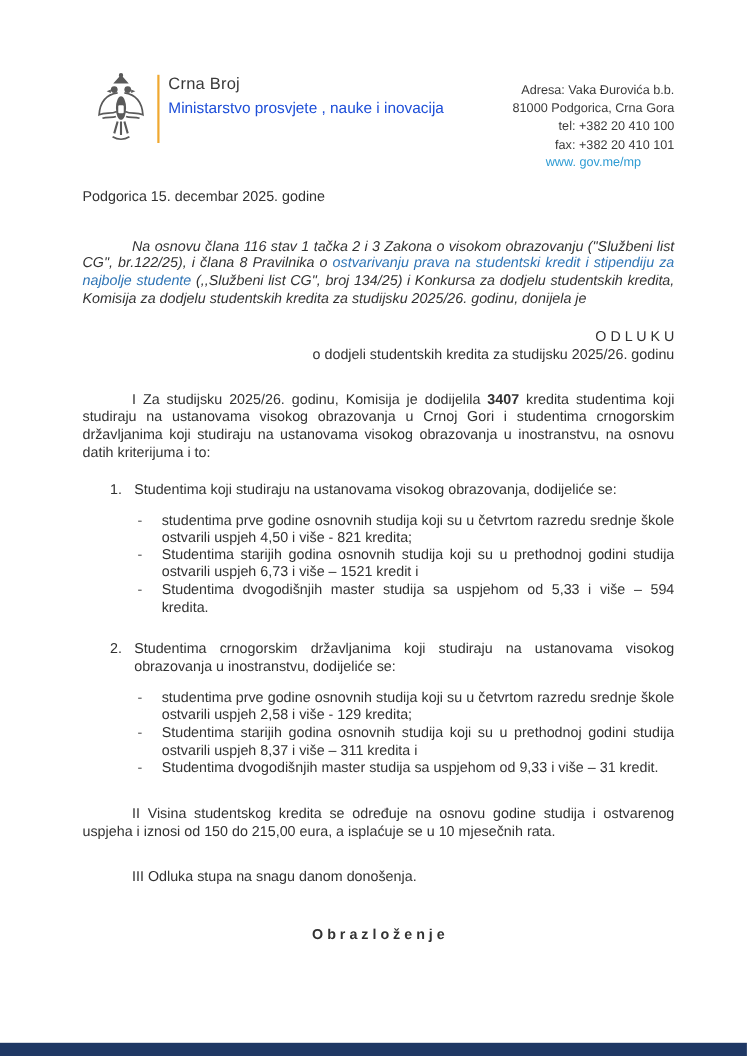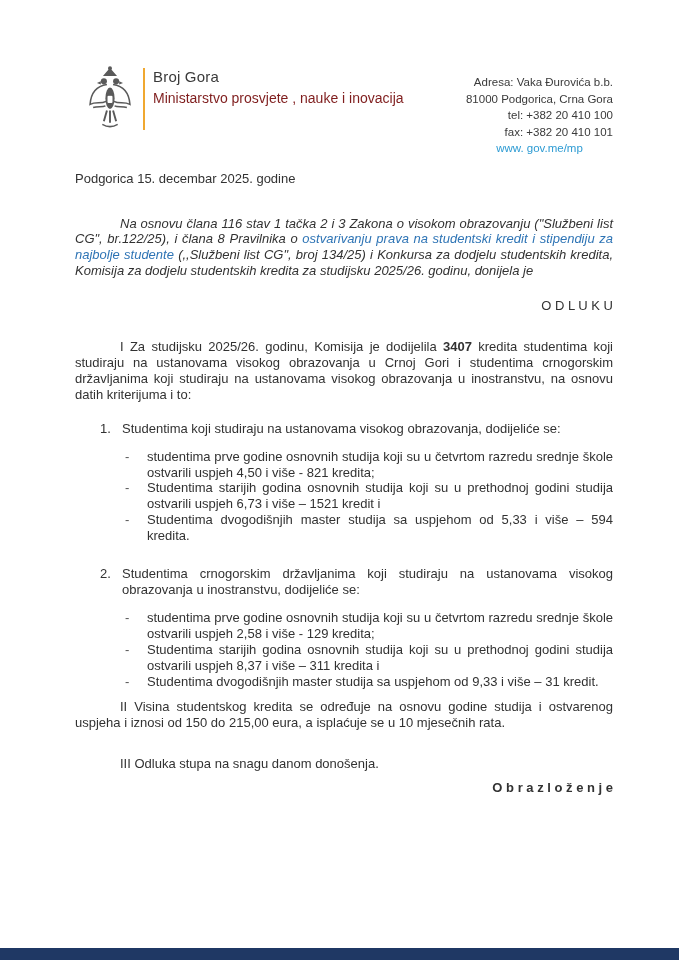--- a/index.html
+++ b/index.html
@@ -13,21 +13,21 @@
     box-sizing:border-box;
     padding:66px 66px 0 75px;
   }
   
   .header { display:flex; justify-content:space-between; margin-left:12px; }
   .brand { display:flex; align-items:flex-start; }
   .coat { width:46px; height:66px; flex:0 0 auto; }
   .gold-line { width:2px; height:62px; background:#f0a830; margin:2px 8px 0 10px; }
   .brand-text { padding-top:2px; }
   .country { font-size:15px; color:#3a3a3a; letter-spacing:0.2px; }
-  .ministry { font-size:14px; color:#7f1d1d; margin-top:5px; }
+  .ministry { font-size:14px; color:#1d4ed8; margin-top:5px; }
   .addr { text-align:right; font-size:11.5px; line-height:16.5px; color:#3a3a3a; padding-top:8px; }
   .addr .site { color:#2d9bd3;text-align:center; }
   
   .meta { margin-top:14px; font-size:13px; line-height:16px; }
   
   .para { font-size:13px; line-height:15.9px; text-align:justify; margin:0; }
   .indent { text-indent:45px; }
   .link-blue { color:#2e74b5; }
   .preamble { margin-top:29px;font-style:italic; }
   .title-block { margin-top:19px; text-align:right; font-weight:normal; font-size:13px; line-height:16px; }
@@ -35,23 +35,23 @@
   b.total { font-weight:bold; }
   
   .num-item { margin-top:18px; }
   .num-row { display:flex; font-size:13px; line-height:15.9px; }
   .num-col { width:22px; flex:0 0 auto; margin-left:25px; }
   .num-body { flex:1; text-align:justify; }
   .bullets { margin-top:12px; }
   .bullet { display:flex; font-size:13px; line-height:15.9px; }
   .dash-col { width:22px; flex:0 0 auto; margin-left:50px; color:#555; }
   .bullet-body { flex:1; text-align:justify; }
-  .sec-ii { margin-top:10px; }
+  .sec-ii { margin-top:27px; }
   .sec-iii { margin-top:25px; }
-  .obraz { margin-top:8px; text-align:right; font-weight:bold; font-size:13px; }
+  .obraz { margin-top:37px; text-align:center; font-weight:bold; font-size:13px; }
   
   .footer-bar { position:absolute; left:0; bottom:0; width:679px; height:12px; background:#1f3864; }
 </style>
 </head>
 <body>
 
 <div class="page">
 
   <div class="header">
     <div class="brand">
@@ -70,41 +70,42 @@
             <path d="M52 54 C46 52 40 54 36 52"></path>
             <ellipse cx="30" cy="42" rx="6" ry="14" fill="#5a5a5a" stroke="none"></ellipse>
             <rect x="26" y="38" width="8" height="11" rx="2" fill="#ffffff" stroke="#5a5a5a" stroke-width="1.5"></rect>
             <path d="M26 58 L22 72 M30 58 L30 74 M34 58 L38 72" stroke-width="2.5"></path>
             <path d="M20 76 q10 6 20 0" stroke-width="2"></path>
           </g>
         </svg>
       </span>
       <span class="gold-line"></span>
       <span class="brand-text">
-        <div class="country">Broj Gora</div>
+        <div class="country">Crna Broj</div>
         <div class="ministry">Ministarstvo prosvjete , nauke i inovacija</div>
       </span>
     </div>
     <div class="addr">
       <div>Adresa: Vaka Đurovića b.b.</div>
       <div>81000 Podgorica, Crna Gora</div>
       <div>tel: +382 20 410 100</div>
       <div>fax: +382 20 410 101</div>
       <div class="site">www. gov.me/mp</div>
     </div>
   </div>
 
   <div class="meta">
     <div>Podgorica 15. decembar 2025. godine</div>
   </div>
 
   <p class="para indent preamble"><span>Na osnovu člana 116 stav 1 tačka 2 i 3 Zakona o visokom obrazovanju ("Službeni list CG", br.122/25), i člana 8 Pravilnika o </span><span class="link-blue">ostvarivanju prava na studentski kredit i stipendiju za najbolje studente</span><span> (,,Službeni list CG", broj 134/25) i Konkursa za dodjelu studentskih kredita, Komisija za dodjelu studentskih kredita za studijsku 2025/26. godinu, donijela je</span></p>
 
   <div class="title-block">
     <div>O D L U K U</div>
+    <div>o dodjeli studentskih kredita za studijsku 2025/26. godinu</div>
   </div>
 
   <p class="para indent sec-i"><span>I Za studijsku 2025/26. godinu, Komisija je dodijelila </span><b class="total">3407</b><span> kredita studentima koji studiraju na ustanovama visokog obrazovanja u Crnoj Gori i studentima crnogorskim državljanima koji studiraju na ustanovama visokog obrazovanja u inostranstvu, na osnovu datih kriterijuma i to:</span></p>
 
   <div class="num-item">
     <div class="num-row">
       <span class="num-col">1.</span>
       <span class="num-body">Studentima koji studiraju na ustanovama visokog obrazovanja, dodijeliće se:</span>
     </div>
     <div class="bullets">

